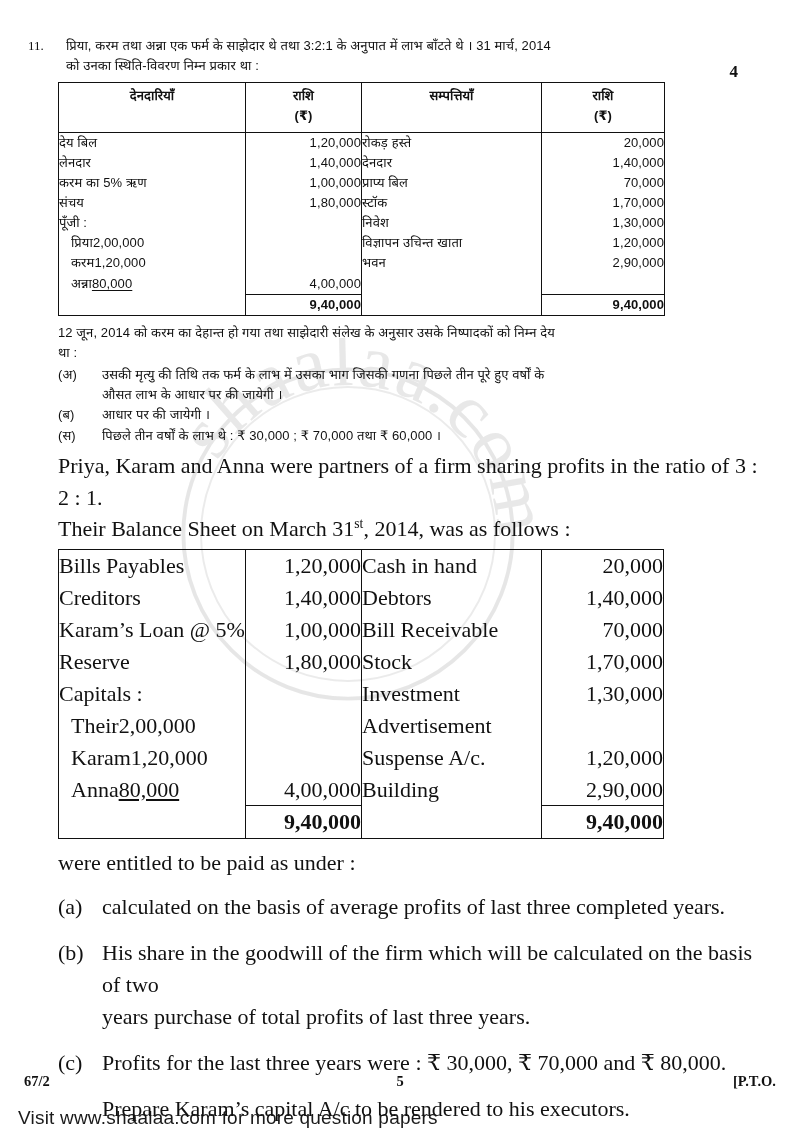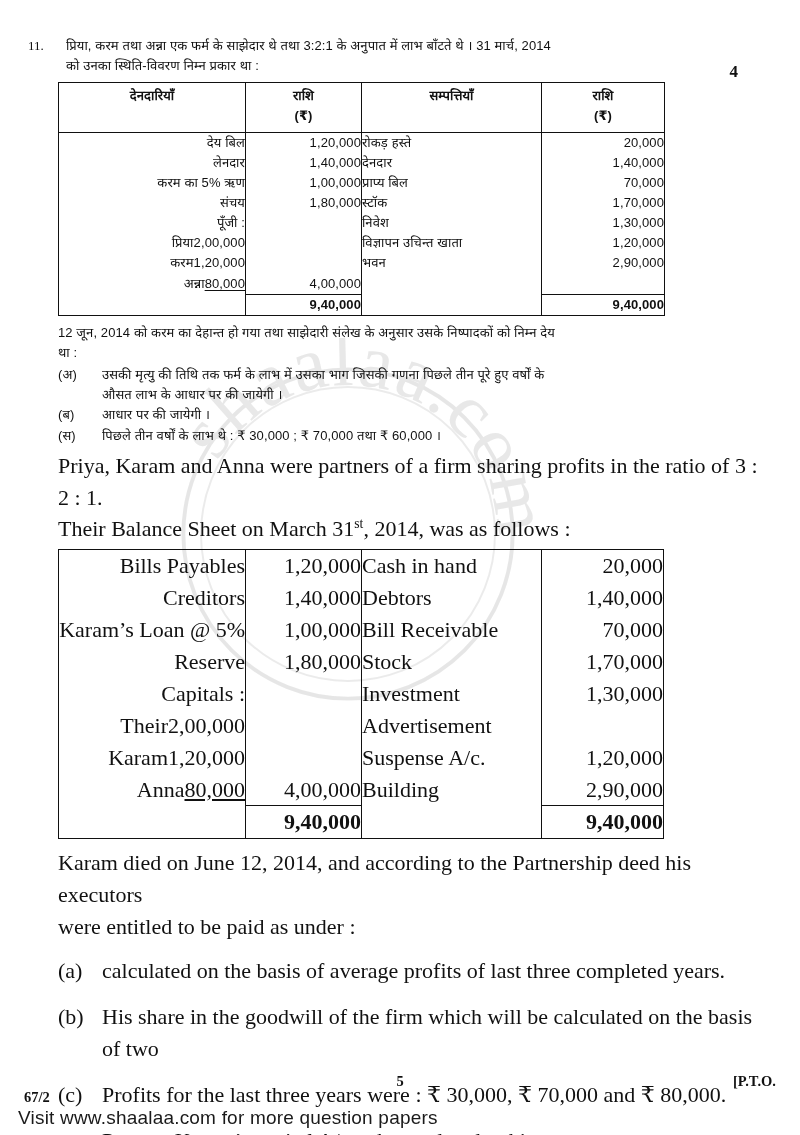--- a/index.html
+++ b/index.html
@@ -109,21 +109,21 @@
   .bs .hdr td {
     border-bottom: 1.3px solid #111;
     text-align: center;
     font-weight: bold;
     padding: 3px 2px 5px 2px;
   }
   .cell-pad { padding: 2px 8px 2px 7px; }
 
   .line {
     display: flex;
-    justify-content: flex-end;
+    justify-content: flex-start;
     white-space: nowrap;
   }
   .lbl { }
   .sub { padding-left: 12px; }
   .amt { text-align: right; white-space: nowrap; }
   .amt-cell { text-align: right; padding-right: 14px; }
   .uline { text-decoration: underline; text-underline-offset: 2px; }
 
   .total-row td {
     border-top: 1.3px solid #111;
@@ -134,21 +134,21 @@
   .footer {
     position: absolute;
     left: 0;
     right: 0;
     bottom: 38px;
     height: 24px;
     font-family: "Liberation Serif", serif;
     font-weight: bold;
     font-size: 14.5px;
   }
-  .footer .f-left  { position: absolute; left: 24px;  top: 16px; }
+  .footer .f-left  { position: absolute; left: 24px;  top: 0; }
   .footer .f-mid   { position: absolute; left: 0; right: 0; text-align: center; top: 0; }
   .footer .f-right { position: absolute; right: 24px; top: 0; }
 
   .sitebar {
     position: absolute;
     left: 18px;
     bottom: 6px;
     font-family: "Liberation Sans", "DejaVu Sans", sans-serif;
     font-size: 19px;
     color: #1a1a1a;
@@ -417,33 +417,33 @@
             <td class="cell-pad" style="border-top-color:transparent">&nbsp;</td>
             <td class="cell-pad amt-cell">9,40,000</td>
             <td class="cell-pad" style="border-top-color:transparent">&nbsp;</td>
             <td class="cell-pad amt-cell">9,40,000</td>
           </tr>
         </tbody>
       </table>
     </div>
 
     <div class="en" style="padding:8px 40px 0 58px;">
-      <div>Karam died on June 12, 2014, and according to the Partnership deed his executors</div>
       <div>were entitled to be paid as under :</div>
       <div id="en-items" style="margin-top:12px">
           <div class="litem">
             <div class="lmark">(a)</div>
             <div class="ltext">
               <div>calculated on the basis of average profits of last three completed years.</div>
             </div>
           </div>
           <div class="litem" style="margin-top: 14px;">
             <div class="lmark">(b)</div>
             <div class="ltext">
               <div>His share in the goodwill of the firm which will be calculated on the basis of two</div>
+              <div>years purchase of total profits of last three years.</div>
             </div>
           </div>
           <div class="litem" style="margin-top: 14px;">
             <div class="lmark">(c)</div>
             <div class="ltext">
               <div>Profits for the last three years were : ₹ 30,000, ₹ 70,000 and ₹ 80,000.</div>
             </div>
           </div>
         </div>
       <div style="margin-top:14px; padding-left:44px;">Prepare Karam’s capital A/c to be rendered to his executors.</div>

